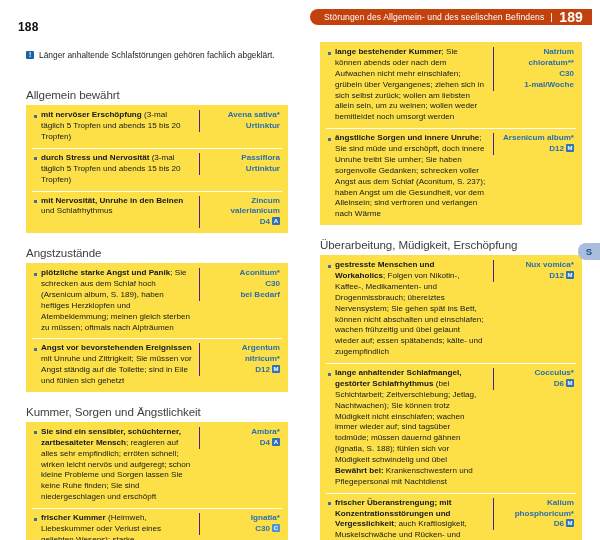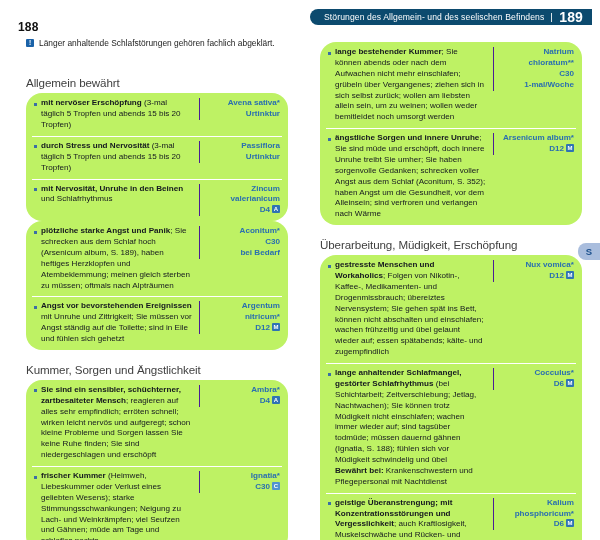--- a/index.html
+++ b/index.html
@@ -13,21 +13,21 @@
   .page{position:relative;width:600px;height:540px;}
 
   
   .folio-left{
     position:absolute;left:18px;top:20px;
     font-size:12px;font-weight:bold;color:#111;letter-spacing:.2px;
   }
   .runhead{
     position:absolute;right:8px;top:9px;
     height:16px;display:flex;align-items:center;
-    background:#0c4a6e;color:#ffffff;
+    background:#c2410c;color:#ffffff;
     border-radius:9px 0 0 9px;
     padding:0 9px 0 14px;
     font-size:8.6px;letter-spacing:.1px;white-space:nowrap;
   }
   .runhead .sep{
     display:inline-block;width:1px;height:9px;background:#ffffff;
     opacity:.85;margin:0 7px;
   }
   .runhead .folio{font-weight:bold;font-size:14px;}
 
@@ -45,34 +45,33 @@
   h2.sub{
     margin:13px 0 4px 0;
     font-size:11.6px;font-weight:normal;color:#3f3f3f;
     letter-spacing:-.1px;
   }
   h2.sub.first{margin-top:27px;}
 
   
   .note{
     display:flex;align-items:flex-start;gap:5px;
-    margin:4px 0 2px 0;font-size:8.4px;color:#1c1c1c;line-height:1.35;
+    margin:16px 0 2px 0;font-size:8.4px;color:#1c1c1c;line-height:1.35;
   }
   .ico-warn{
     flex:0 0 auto;width:8px;height:8px;margin-top:1px;
     background:#1a62a8;border-radius:1px;
     color:#fff;font-size:6.5px;font-weight:bold;line-height:8px;text-align:center;
   }
 
   
   .tbl{
-    background:#bef264;
+    background:#fde047;
     padding:0;
     margin:0;
-    border-radius:16px;
   }
   .row{
     display:flex;align-items:flex-start;
     padding:5px 0 5px 0;
     position:relative;
   }
   .row + .row::before{
     content:"";position:absolute;left:6px;right:6px;top:0;height:1px;background:#ffffff;
   }
   .cell-sym{
@@ -161,20 +160,21 @@
           <span class="bullet"></span>
           <span class="txt"><b>mit Nervosität, Unruhe in den Beinen</b><span> und Schlafrhythmus</span></span>
         </div>
         <div class="cell-rem">
           <span>Zincum valerianicum</span>
           <span class="pot"><span>D4</span><span class="badge">A</span></span>
         </div>
       </div>
     </div>
 
+    <h2 class="sub">Angstzustände</h2>
     <div class="tbl">
 
       <div class="row">
         <div class="cell-sym">
           <span class="bullet"></span>
           <span class="txt"><b>plötzliche starke Angst und Panik</b><span>; Sie schrecken aus dem Schlaf hoch (Arsenicum album, S. 189), haben heftiges Herzklopfen und Atembeklemmung; meinen gleich sterben zu müssen; oftmals nach Alpträumen</span></span>
         </div>
         <div class="cell-rem">
           <span>Aconitum*</span>
           <span class="pot">C30</span>
@@ -239,21 +239,21 @@
         <div class="cell-rem">
           <span>Natrium chloratum**</span>
           <span class="pot">C30</span>
           <span class="pot">1-mal/Woche</span>
         </div>
       </div>
 
       <div class="row">
         <div class="cell-sym">
           <span class="bullet"></span>
-          <span class="txt"><b>ängstliche Sorgen und innere Unruhe</b><span>; Sie sind müde und erschöpft, doch innere Unruhe treibt Sie umher; Sie haben sorgenvolle Gedanken; schrecken voller Angst aus dem Schlaf (Aconitum, S. 352); haben Angst um die Gesundheit, vor dem Alleinsein; sind verfroren und verlangen nach Wärme</span></span>
+          <span class="txt"><b>ängstliche Sorgen und innere Unruhe</b><span>; Sie sind müde und erschöpft, doch innere Unruhe treibt Sie umher; Sie haben sorgenvolle Gedanken; schrecken voller Angst aus dem Schlaf (Aconitum, S. 237); haben Angst um die Gesundheit, vor dem Alleinsein; sind verfroren und verlangen nach Wärme</span></span>
         </div>
         <div class="cell-rem">
           <span>Arsenicum album*</span>
           <span class="pot"><span>D12</span><span class="badge">M</span></span>
         </div>
       </div>
     </div>
 
     <h2 class="sub">Überarbeitung, Müdigkeit, Erschöpfung</h2>
     <div class="tbl">
@@ -276,21 +276,21 @@
         </div>
         <div class="cell-rem">
           <span>Cocculus*</span>
           <span class="pot"><span>D6</span><span class="badge">M</span></span>
         </div>
       </div>
 
       <div class="row">
         <div class="cell-sym">
           <span class="bullet"></span>
-          <span class="txt"><b>geistige Überanstrengung; mit Konzentrationsstörungen und Vergesslichkeit</b><span>; auch Kraftlosigkeit, Muskelschwäche und Rücken- und Kopfschmerzen</span><br></span>
+          <span class="txt"><b>frischer Überanstrengung; mit Konzentrationsstörungen und Vergesslichkeit</b><span>; auch Kraftlosigkeit, Muskelschwäche und Rücken- und Kopfschmerzen</span><br></span>
         </div>
         <div class="cell-rem">
           <span>Kalium phosphoricum*</span>
           <span class="pot"><span>D6</span><span class="badge">M</span></span>
         </div>
       </div>
     </div>
   </div>
 
   <div class="thumb">S</div>

